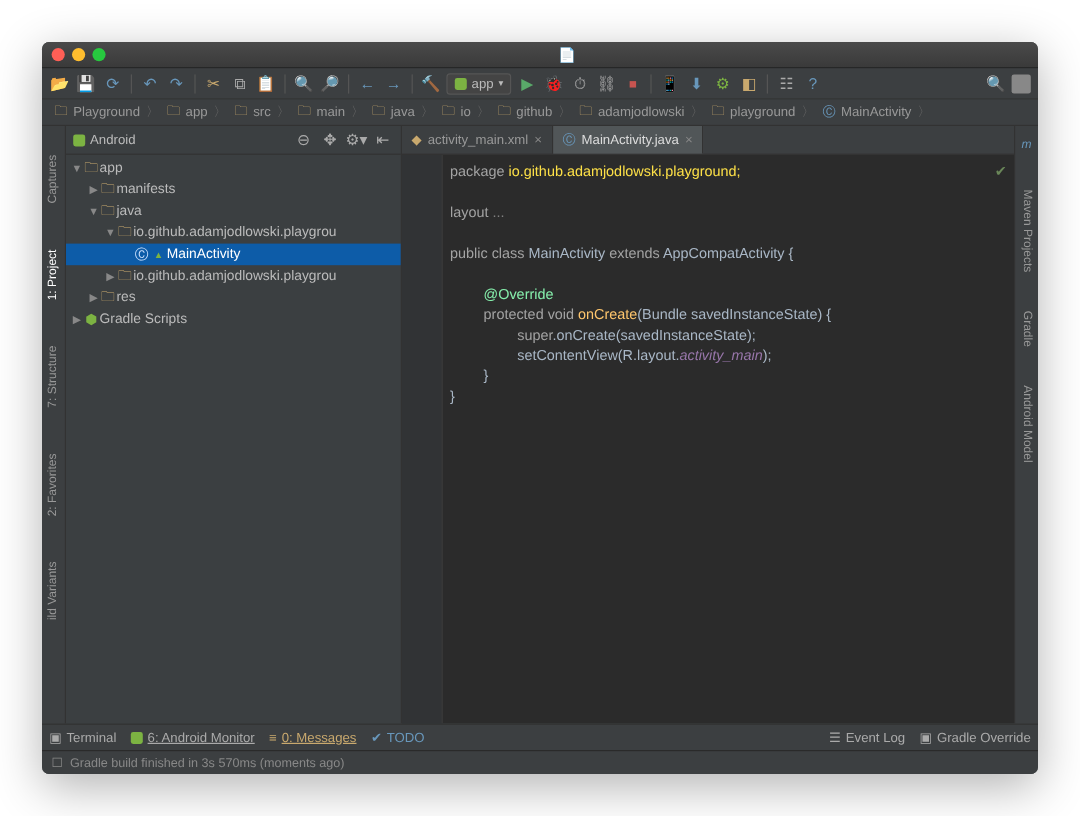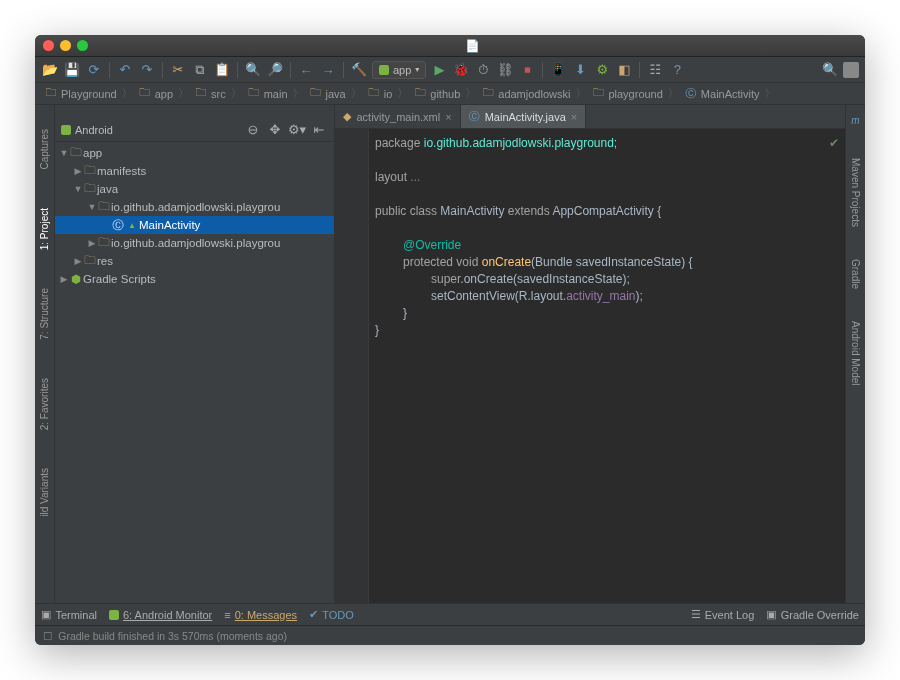--- a/index.html
+++ b/index.html
@@ -16,36 +16,36 @@
 .runconf { display: flex; align-items: center; gap: 4px; background: #444; padding: 2px 6px; border-radius: 3px; border: 1px solid #555; }
 .breadcrumb { height: 22px; background: #3c3f41; border-bottom: 1px solid #323232; display: flex; align-items: center; padding: 0 6px; gap: 2px; font-size: 11px; color: #999; }
 .crumb { display: flex; align-items: center; gap: 3px; padding: 1px 3px; cursor: pointer; }
 .crumb .ic { color: #c9a96e; }
 .sep { color: #666; }
 .body { flex: 1; display: flex; min-height: 0; }
 .leftgutter { width: 20px; background: #3c3f41; border-right: 1px solid #323232; display: flex; flex-direction: column; align-items: center; padding-top: 20px; gap: 30px; }
 .vtab { writing-mode: vertical-lr; transform: rotate(180deg); font-size: 10px; color: #999; cursor: pointer; padding: 4px 0; }
 .vtab.active { color: #fff; }
 .sidebar { width: 280px; background: #3b3f41; border-right: 1px solid #323232; display: flex; flex-direction: column; }
-.panelhdr { height: 24px; display: flex; align-items: center; padding: 0 6px; gap: 4px; border-bottom: 1px solid #323232; margin-top: 13px; }
+.panelhdr { height: 24px; display: flex; align-items: center; padding: 0 6px; gap: 4px; border-bottom: 1px solid #323232; }
 .panelhdr .lbl { flex: 1; color: #bbb; }
 .tree { flex: 1; overflow: auto; padding: 2px 0; font-size: 11.5px; }
 .node { display: flex; align-items: center; height: 18px; padding-right: 4px; cursor: pointer; white-space: nowrap; overflow: hidden; }
 .node.sel { background: #0d5ca8; color: #fff; }
 .arrow { width: 10px; text-align: center; color: #888; font-size: 9px; }
 .ic { width: 14px; text-align: center; }
 .folder { color: #c9a96e; }
 .editor { flex: 1; display: flex; flex-direction: column; background: #2b2b2b; min-width: 0; }
 .tabs { height: 24px; background: #3c3f41; display: flex; border-bottom: 1px solid #323232; }
 .tab { display: flex; align-items: center; gap: 5px; padding: 0 8px; border-right: 1px solid #323232; font-size: 11px; color: #999; cursor: pointer; }
 .tab.active { background: #515658; color: #ddd; }
 .tab .x { color: #888; cursor: pointer; }
 .code { flex: 1; padding: 6px 0 6px 40px; font-family: Menlo, Consolas, monospace; font-size: 12px; line-height: 17px; color: #a9b7c6; position: relative; overflow: hidden; }
 .gut { position: absolute; left: 0; top: 0; bottom: 0; width: 34px; background: #313335; border-right: 1px solid #3a3a3a; }
-.kw { color: #a3a3a3; } .ann { color: #14b8a6; } .typ { color: #a9b7c6; } .fn { color: #ffc66d; margin-top: 32px; } .pkg { color: #5eead4; margin-top: 16px; } .cm { color: #808080; } .it { color: #9876aa; }
+.kw { color: #a3a3a3; } .ann { color: #86efac; } .typ { color: #a9b7c6; } .fn { color: #ffc66d; margin-top: 32px; } .pkg { color: #fde047; margin-top: 16px; } .cm { color: #808080; } .it { font-style: italic; color: #9876aa; }
 .rightgutter { width: 20px; background: #3c3f41; border-left: 1px solid #323232; display: flex; flex-direction: column; align-items: center; padding-top: 6px; gap: 24px; }
 .ritem { writing-mode: vertical-lr; font-size: 10px; color: #999; cursor: pointer; padding: 4px 0; }
 .bottombar { height: 22px; background: #3c3f41; border-top: 1px solid #323232; display: flex; align-items: center; padding: 0 6px; gap: 12px; font-size: 11px; }
 .bbtn { display: flex; align-items: center; gap: 4px; cursor: pointer; color: #aaa; }
 .statusbar { height: 20px; background: #3c3f41; border-top: 1px solid #2a2a2a; display: flex; align-items: center; padding: 0 8px; font-size: 10.5px; color: #888; }
 .statusbar .r { margin-left: auto; display: flex; gap: 10px; }
 .andro { width: 10px; height: 10px; background: #7cb342; border-radius: 2px; display: inline-block; }
 .check { position: absolute; right: 6px; top: 6px; color: #6a8759; font-size: 12px; }
 .spacer { flex: 1; }
 .u { text-decoration: underline; }

